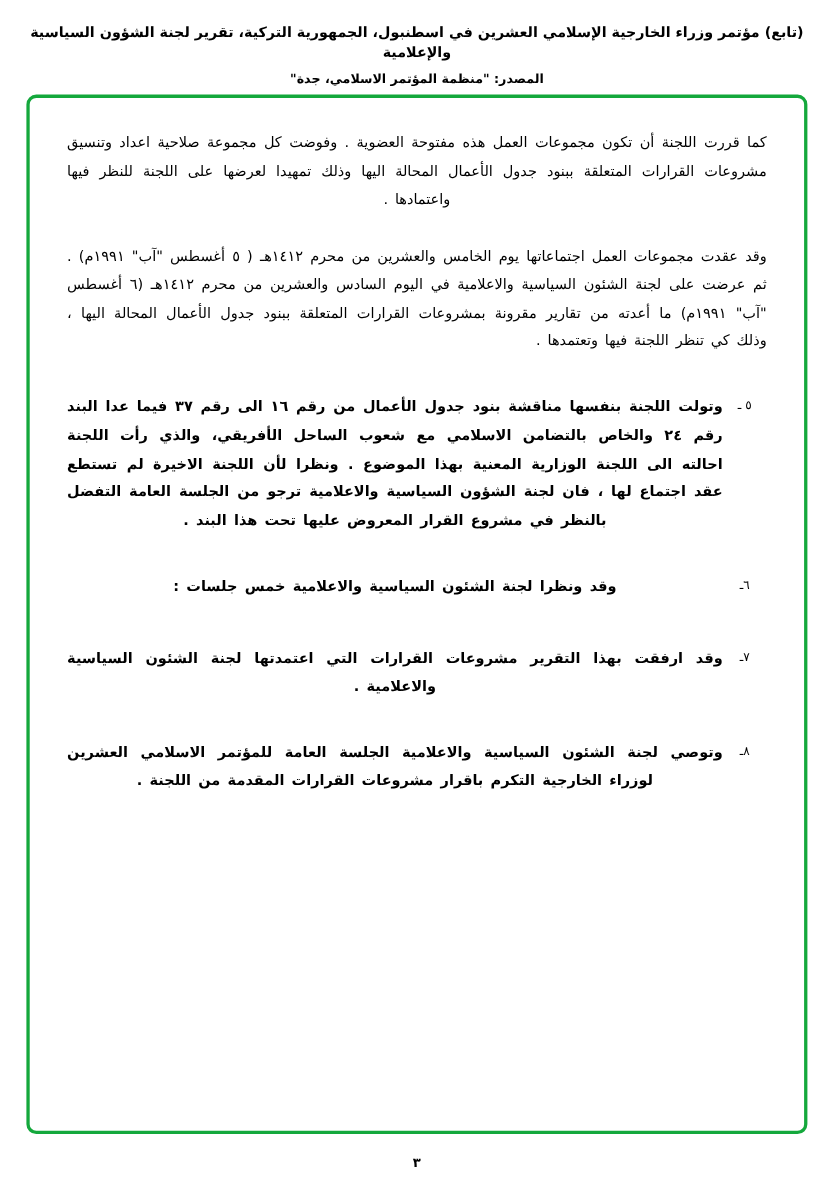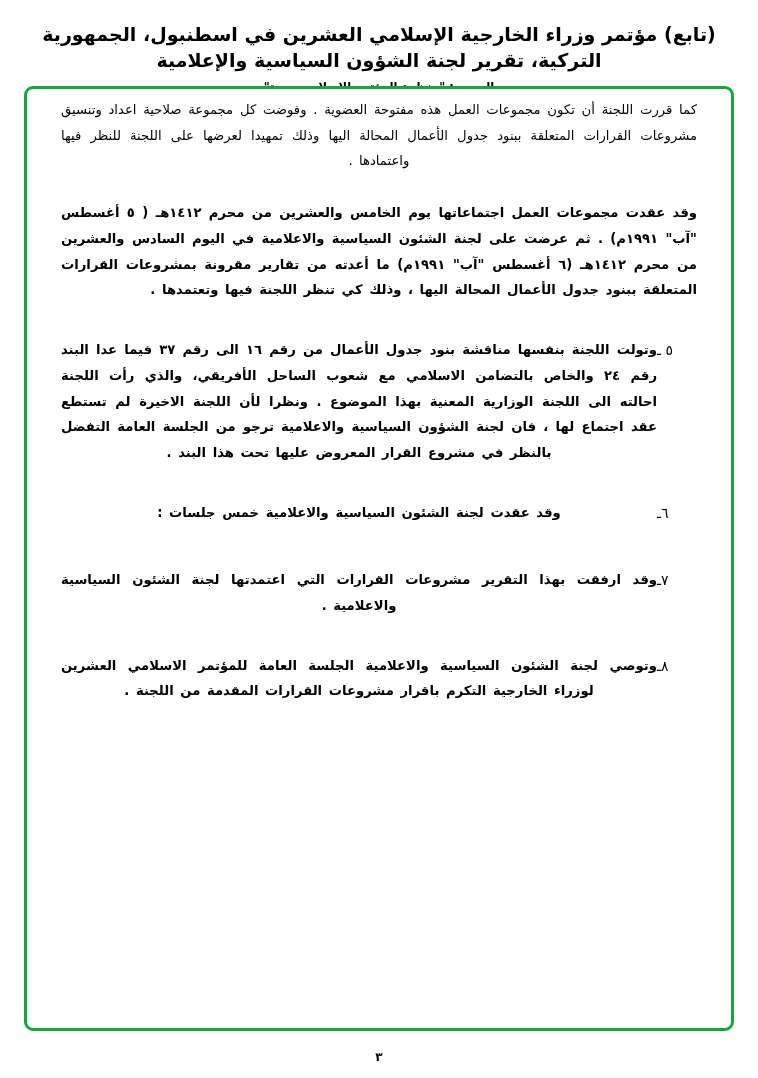--- a/index.html
+++ b/index.html
@@ -20,21 +20,21 @@
     height: 1078px;
     position: relative;
     box-sizing: border-box;
     padding: 0;
   }
   .header {
     text-align: center;
     padding: 22px 24px 0 24px;
   }
   .header-title {
-    font-size: 19px;
+    font-size: 13px;
     font-weight: bold;
     line-height: 1.35;
     letter-spacing: 0px;
     direction: rtl;
     text-align: center;
   }
   .header-source {
     font-size: 11.5px;
     font-weight: bold;
     margin-top: 7px;
@@ -45,52 +45,51 @@
     top: 86px;
     right: 24px;
     left: 24px;
     height: 945px;
     border: 3px solid #14a83c;
     border-radius: 9px;
     box-sizing: border-box;
     background: #ffffff;
   }
   .content {
-    padding: 8px 34px 10px 34px;
+    padding: 29px 34px 10px 34px;
     direction: rtl;
   }
   .para {
     margin-bottom: 20px;
     font-size: 13.2px;
     line-height: 1.95;
     letter-spacing: 1.1px;
     word-spacing: 2px;
     text-align: justify;
     text-align-last: center;
     direction: rtl;
   }
   .para.last-right {
     text-align-last: right;
-    font-weight: bold;
   }
   .numbered {
     display: flex;
     flex-direction: row;
     direction: rtl;
     margin-bottom: 20px;
     align-items: flex-start;
   }
   .num {
     flex: 0 0 auto;
     width: 40px;
-    font-size: 14px;
+    font-size: 11px;
     line-height: 1.95;
     letter-spacing: 1px;
     padding-top: 0px;
-    text-align: left;
+    text-align: center;
     white-space: nowrap;
   }
   .numbered .para {
     flex: 1 1 auto;
     margin-bottom: 0;
     font-weight: bold;
   }
   .spacer-sm { height: 6px; }
   .spacer-md { height: 14px; }
   .footer {
@@ -126,21 +125,21 @@
 
       <div class="numbered">
         <div class="num">٥ ـ</div>
         <div class="para">وتولت اللجنة بنفسها مناقشة بنود جدول الأعمال من رقم ١٦ الى رقم ٣٧ فيما عدا البند رقم ٢٤ والخاص بالتضامن الاسلامي مع شعوب الساحل الأفريقي، والذي رأت اللجنة احالته الى اللجنة الوزارية المعنية بهذا الموضوع . ونظرا لأن اللجنة الاخيرة لم تستطع عقد اجتماع لها ، فان لجنة الشؤون السياسية والاعلامية ترجو من الجلسة العامة التفضل بالنظر في مشروع القرار المعروض عليها تحت هذا البند .</div>
       </div>
 
       <div class="spacer-md"></div>
 
       <div class="numbered">
         <div class="num">٦ـ</div>
-        <div class="para">وقد عقدت لجنة الشئون السياسية والاعلامية خمس جلسات :</div>
+        <div class="para">وقد ونظرا لجنة الشئون السياسية والاعلامية خمس جلسات :</div>
       </div>
 
       <div class="spacer-sm"></div>
 
 
       <div class="spacer-md"></div>
 
       <div class="numbered">
         <div class="num">٧ـ</div>
         <div class="para">وقد ارفقت بهذا التقرير مشروعات القرارات التي اعتمدتها لجنة الشئون السياسية والاعلامية .</div>

